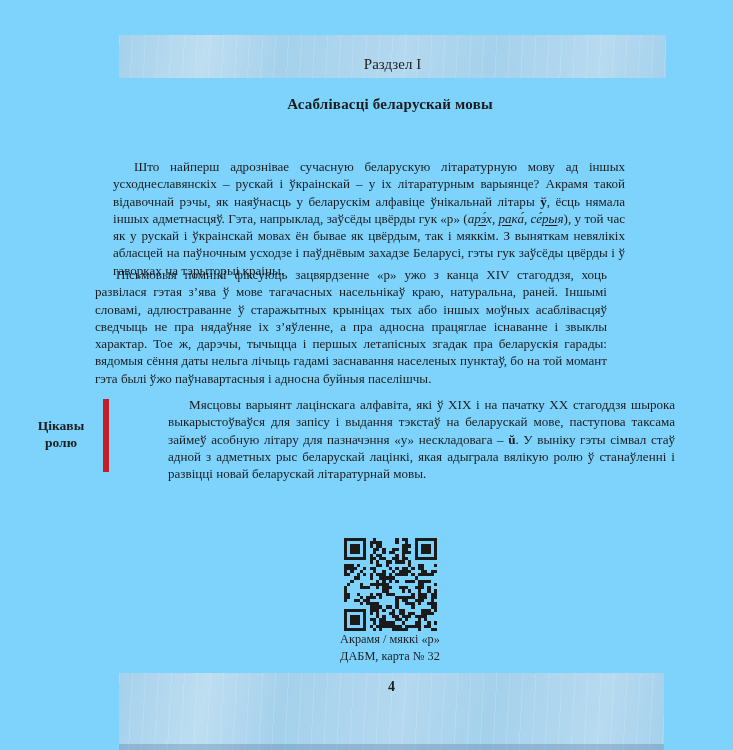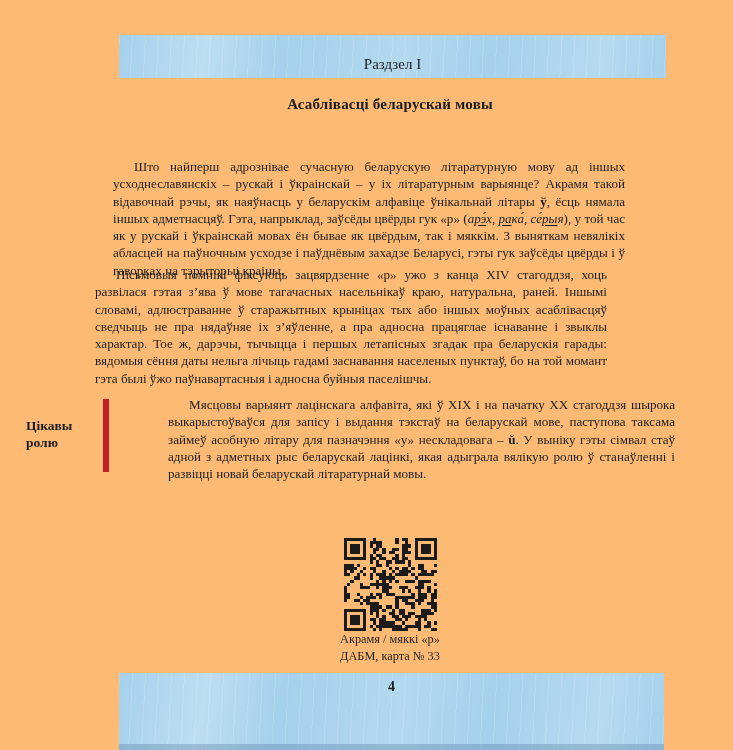--- a/index.html
+++ b/index.html
@@ -3,21 +3,21 @@
 <meta charset="utf-8">
 <style>
   :root{
     --band-blue:#a5d1ec;
     --accent-red:#c32026;
     --text-ink:#1c1c1e;
   }
   html,body{margin:0;padding:0;background:#ffffff;}
   .page{
     position:relative;width:733px;height:750px;overflow:hidden;
-    background:#fdba74;color:var(--text-ink);
+    background:#7dd3fc;color:var(--text-ink);
     font-family:"Liberation Serif","DejaVu Serif",serif;
   }
   .band{
     position:absolute;
     background:
       repeating-linear-gradient(93deg, rgba(255,255,255,.13) 0 1px, rgba(255,255,255,0) 1px 13px),
       linear-gradient(100deg, rgba(255,255,255,0) 0%, rgba(255,255,255,.28) 16%, rgba(255,255,255,0) 30%,
                       rgba(255,255,255,.16) 52%, rgba(255,255,255,0) 68%, rgba(255,255,255,.20) 88%, rgba(255,255,255,0) 100%),
       var(--band-blue);
   }
@@ -34,21 +34,21 @@
     position:absolute;font-size:13.1px;line-height:17.3px;text-align:justify;
     text-indent:21px;margin:0;color:var(--text-ink);
   }
   .para-1{left:113px;top:158px;width:512px;}
   .para-2{left:95px;top:266px;width:512px;}
   .seg-em{font-style:italic;}
   .seg-u{text-decoration:underline;text-underline-offset:2px;margin-top:48px;}
   .seg-b{font-weight:bold;}
   .fact-bar{position:absolute;left:103px;top:399px;width:6px;height:73px;background:var(--accent-red);}
   .fact-label{
-    position:absolute;left:26px;top:417px;width:70px;text-align:left;
+    position:absolute;left:26px;top:417px;width:70px;text-align:center;
     font-weight:bold;font-size:13.5px;line-height:17px;
   }
   .fact-text{left:120px;top:396px;width:507px;margin-left:48px;}
   .qr{position:absolute;left:344px;top:538px;width:93px;height:93px;}
   .qr svg{width:100%;height:100%;fill:#1b1b1b;shape-rendering:crispEdges;}
   .qr-caption{
     position:absolute;left:240px;top:631px;width:300px;text-align:center;
     font-size:12.3px;line-height:16.5px;color:#1f1f21;
   }
   .footer-band{left:119px;top:673px;width:545px;height:77px;}
@@ -496,20 +496,20 @@
         <rect x="18" y="28" width="1" height="1"></rect>
         <rect x="19" y="28" width="1" height="1"></rect>
         <rect x="23" y="28" width="1" height="1"></rect>
         <rect x="27" y="28" width="1" height="1"></rect>
         <rect x="28" y="28" width="1" height="1"></rect>
       </svg>
   </div>
 
   <div class="qr-caption">
     <div>Акрамя / мяккі «р»</div>
-    <div>ДАБМ, карта № 33</div>
+    <div>ДАБМ, карта № 32</div>
   </div>
 
   <div class="band footer-band">
     <div class="page-number">4</div>
   </div>
 
 </div>
 
 </body></html>

